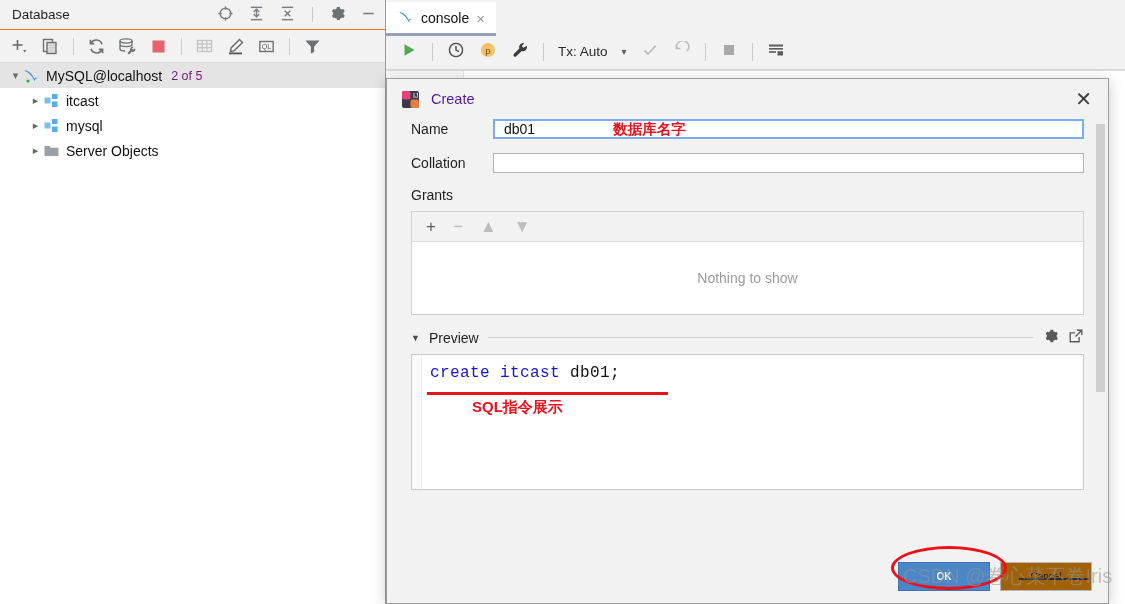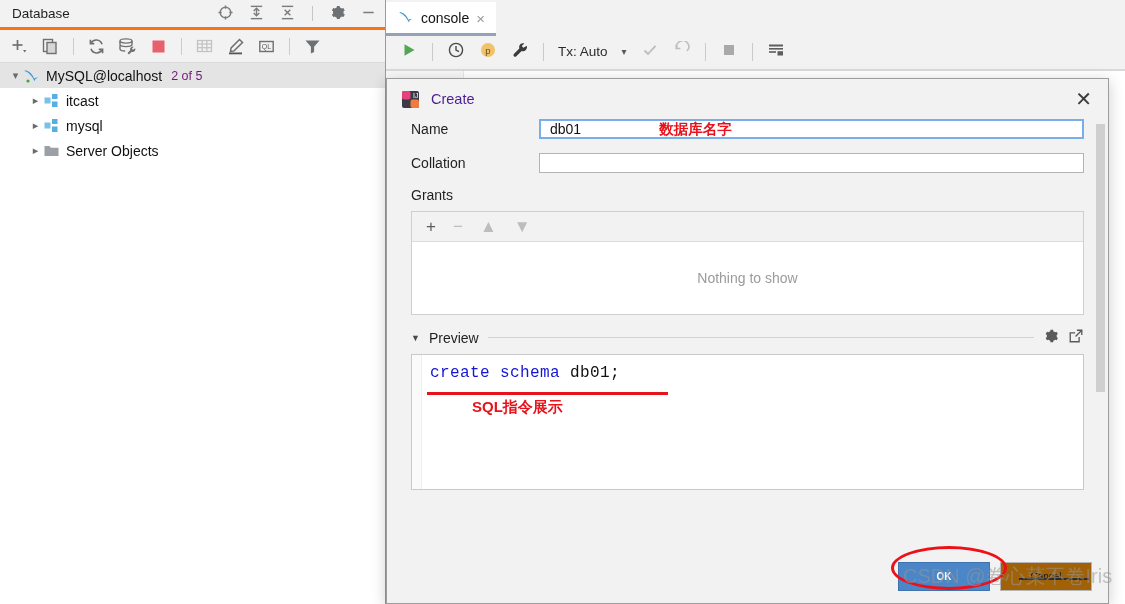--- a/index.html
+++ b/index.html
@@ -18,21 +18,21 @@
   #db-panel {
     position: absolute; left: 0; top: 0;
     width: 386px; height: 604px;
     background: #ffffff;
     border-right: 1px solid #9a9a9a;
   }
   .db-header {
     height: 30px; background: #f2f2f2;
     display: flex; align-items: center;
     padding: 0 8px 0 12px;
-    border-bottom: 3px solid #f97316;
+    border-bottom: 1px solid #f97316;
   }
   .db-title { font-size: 13.5px; color: #1f1f1f; flex: 1; }
   .hdr-icons { display: flex; align-items: center; gap: 14px; }
   .hdr-icons .sep {
     width: 1px; height: 15px; background: #c6c6c6; margin: 0 2px;
   }
   .icn { width: 17px; height: 17px; display: inline-block;
          fill: none; stroke: #7a7d80; stroke-width: 1.5; cursor: default; }
 
   .db-toolbar {
@@ -105,21 +105,21 @@
     height: 40px; display: flex; align-items: center;
     padding: 0 12px 0 14px; background: #f2f2f2;
   }
   .dlg-icon { width: 19px; height: 19px; margin-right: 11px; }
   .dlg-title { font-size: 14.5px; color: #4c1d95; flex: 1; }
   .dlg-close { font-size: 20px; color: #3c3c3c; line-height: 1;
                padding: 0 4px; cursor: default; font-weight: 300; }
 
   .dlg-content { padding: 0 24px 0 24px; position: relative; }
 
-  .field-row { display: flex; align-items: center; margin-bottom: 14px; gap: 46px; }
+  .field-row { display: flex; align-items: center; margin-bottom: 14px; }
   .field-label { width: 82px; font-size: 14px; color: #1f1f1f; }
   .txt-input {
     flex: 1; height: 20px; background: #fff;
     border: 1px solid #b4b4b4;
     padding: 0 9px;
     font-family: "Liberation Sans", sans-serif; font-size: 14px; color: #111;
     display: flex; align-items: center;
   }
   .txt-input.focused { border: 2px solid #7aaeeb; }
 
@@ -521,21 +521,21 @@
         <svg class="pv-ic" viewBox="0 0 18 18" fill="none" stroke="#5a5a5a" stroke-width="1.5">
             <polyline points="10,2.5 15.5,2.5 15.5,8"></polyline>
             <line x1="15.5" y1="2.5" x2="8.5" y2="9.5"></line>
             <polyline points="12.5,10 12.5,15.5 2.5,15.5 2.5,5.5 8,5.5"></polyline>
           </svg>
       </span>
     </div>
 
     <div class="preview-box">
       <div class="pv-gutter"></div>
-      <div class="sql-line"><span class="kw">create schema</span><span class="ident"> db01;</span></div>
+      <div class="sql-line"><span class="kw">create itcast</span><span class="ident"> db01;</span></div>
       <div class="sql-underline"></div>
       <div class="sql-note">SQL指令展示</div>
     </div>
   </div>
 
   <div class="dlg-scroll">
     <div class="thumb"></div>
   </div>
 
   <div class="dlg-buttons">

